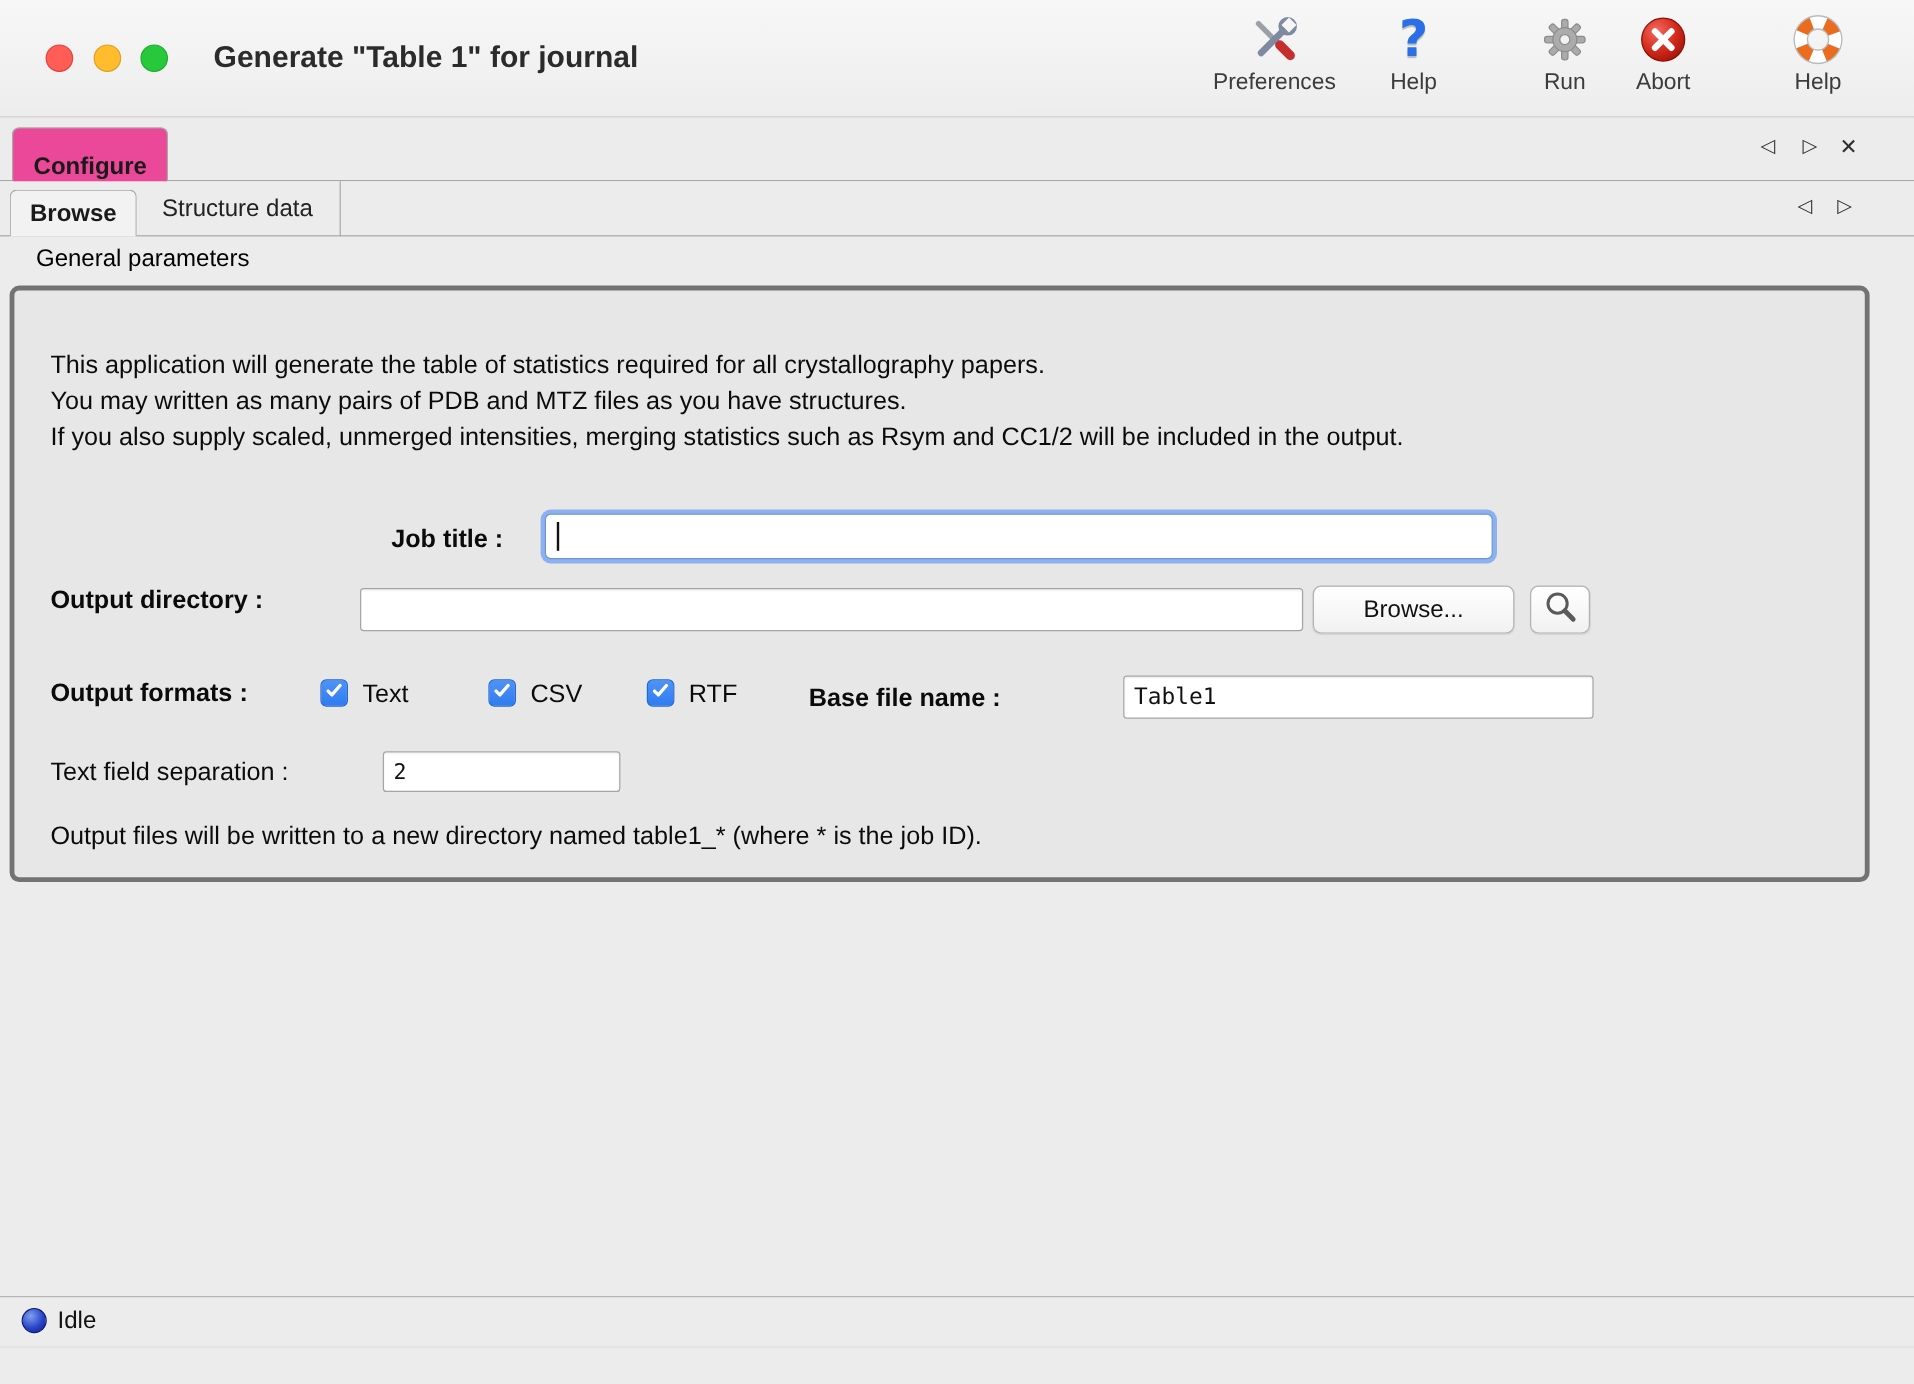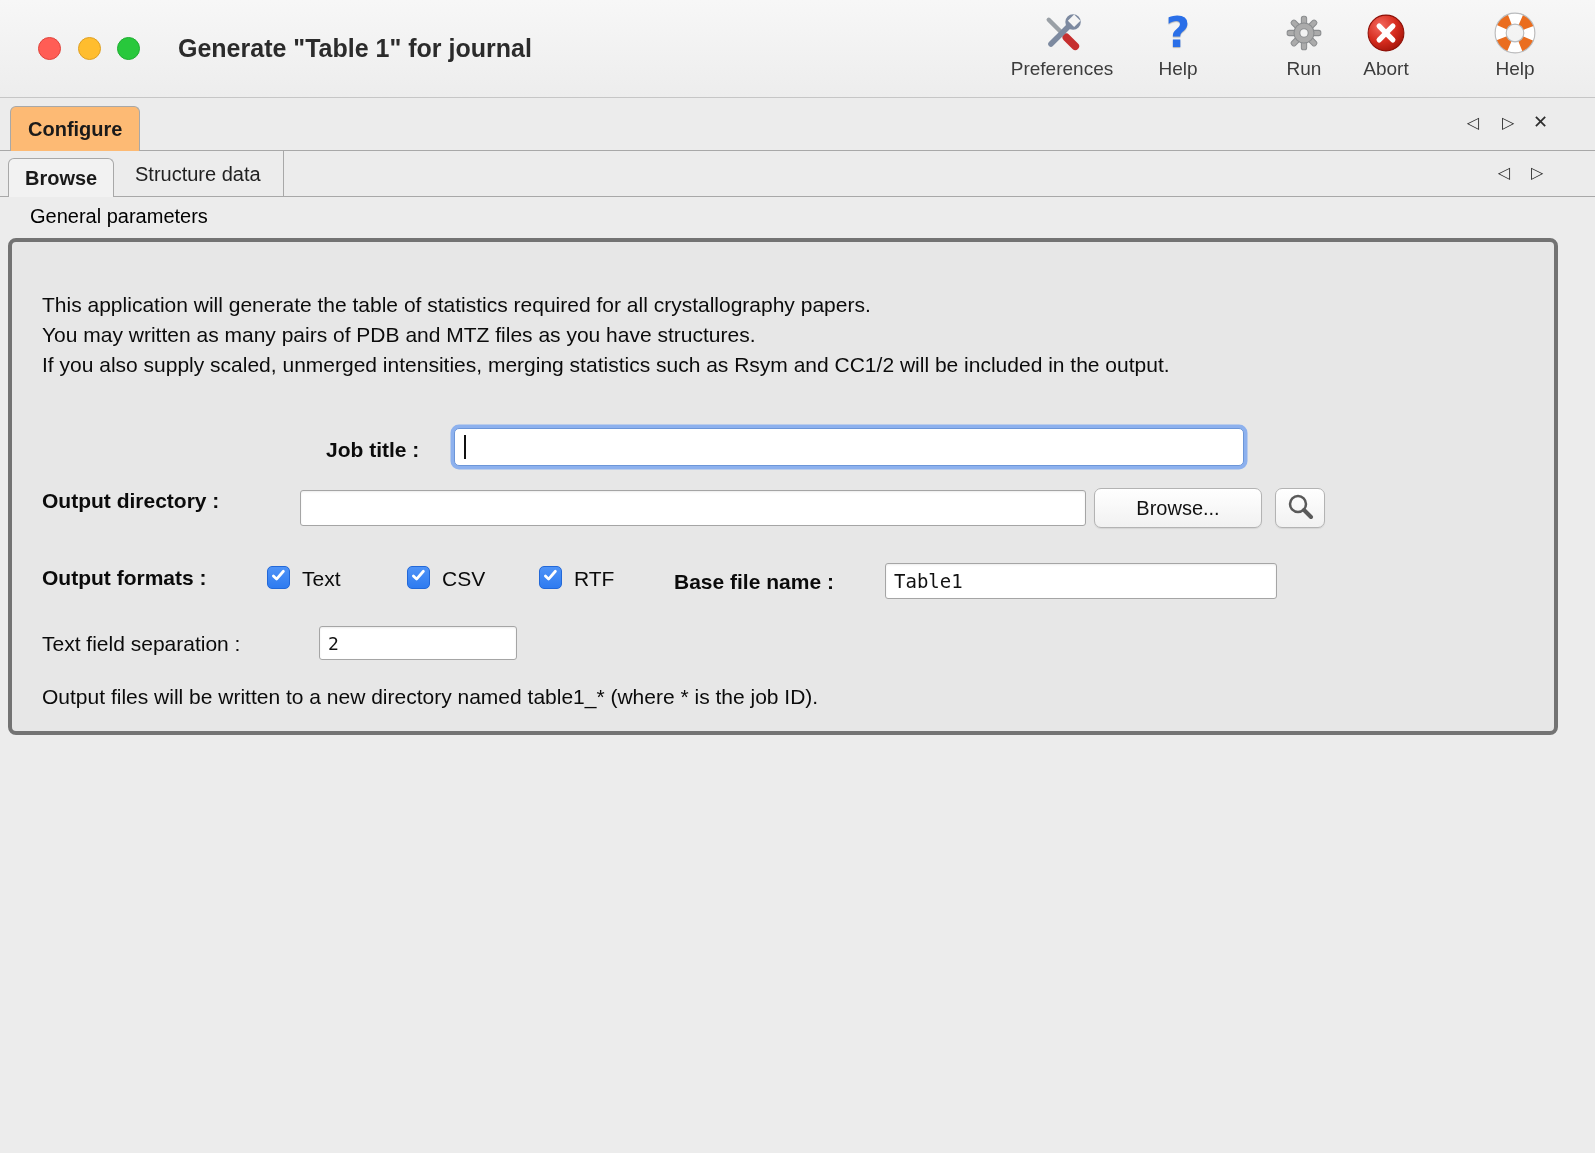--- a/index.html
+++ b/index.html
@@ -28,22 +28,22 @@
   .tb-help1{left:1143px;width:70px;}
   .tb-run{left:1269px;width:70px;}
   .tb-abort{left:1346px;width:80px;}
   .tb-help2{left:1475px;width:80px;}
   .help-q{font-size:42px;font-weight:bold;color:#2a6fe8;font-family:"DejaVu Sans","Liberation Sans",sans-serif;
     text-shadow:0 1px 1px rgba(0,0,0,.25);line-height:42px;}
   
   .tabrow1{position:absolute;left:0;top:98px;width:1595px;height:53px;background:#ececec;}
   .tabrow1 .rowline{position:absolute;left:0;bottom:0;width:100%;height:1px;background:#a8a8a8;}
   .tab-configure{position:absolute;left:10px;bottom:0;height:44px;padding:0 17px;
-    background:#fdba74;border:1px solid #a8a8a8;border-bottom:none;border-radius:6px 6px 0 0;
-    display:flex;align-items:center;font-size:20px;font-weight:bold;z-index:2;}
+    background:#ec4899;border:1px solid #a8a8a8;border-bottom:none;border-radius:6px 6px 0 0;
+    display:flex;align-items:flex-end;font-size:20px;font-weight:bold;z-index:2;}
   .tabnav{position:absolute;font-size:16px;color:#2e2e2e;cursor:default;line-height:20px;}
   .tabrow2{position:absolute;left:0;top:151px;width:1595px;height:46px;background:#ececec;}
   .tabrow2 .rowline{position:absolute;left:0;bottom:0;width:100%;height:1px;background:#a8a8a8;}
   .subtab-active{position:absolute;left:8px;bottom:0;height:38px;padding:0 16px;
     background:#f2f2f2;border:1px solid #a8a8a8;border-bottom:none;border-radius:6px 6px 0 0;
     display:flex;align-items:center;font-size:20px;font-weight:bold;z-index:2;}
   .subtab-inactive{position:absolute;left:113px;top:0;height:46px;padding:0 22px;
     display:flex;align-items:center;font-size:20px;color:#222;border-right:1px solid #a8a8a8;}
   
   .section-label{position:absolute;left:30px;top:205px;font-size:20px;color:#000000;}
@@ -65,21 +65,21 @@
     border:1px solid #b3b3b3;border-radius:7px;display:flex;align-items:center;justify-content:center;
     font-size:20px;color:#111;box-shadow:0 1px 1px rgba(0,0,0,.08);cursor:default;}
   .browse-btn{left:1082px;top:246px;width:168px;height:40px;}
   .search-btn{left:1263px;top:246px;width:50px;height:40px;}
   .checkbox{position:absolute;width:23px;height:23px;border-radius:5px;
     background:linear-gradient(#4f93f7,#2e7bf0);border:1px solid #2268d8;box-sizing:border-box;
     display:flex;align-items:center;justify-content:center;}
   .cb-text{left:255px;top:324px;}
   .cb-csv{left:395px;top:324px;}
   .cb-rtf{left:527px;top:324px;}
-  .base-input{position:absolute;left:873px;top:321px;width:392px;height:36px;}
+  .base-input{position:absolute;left:924px;top:321px;width:392px;height:36px;}
   .sep-input{position:absolute;left:307px;top:384px;width:198px;height:34px;font-size:18px;}
   .note{position:absolute;left:30px;top:443px;font-size:21px;color:#0b0b0b;}
   
   .statusbar{position:absolute;left:0;top:1080px;width:1595px;height:73px;background:#ececec;
     border-top:1px solid #b5b5b5;box-sizing:border-box;}
   .statusbar .subline{position:absolute;left:0;top:41px;width:100%;height:1px;background:#dedede;}
   .status-light{position:absolute;left:18px;top:9px;width:21px;height:21px;border-radius:50%;
     background:radial-gradient(circle at 35% 30%,#7f9ef0,#2a46c8 55%,#0a1c86);border:1px solid #0a1a74;box-sizing:border-box;}
   .status-text{position:absolute;left:48px;top:8px;font-size:20px;line-height:24px;color:#111;}
 </style>
@@ -244,14 +244,19 @@
 
     <div class="f-label" style="left:662px;top:328px;">Base file name :</div>
     <input class="txt-input mono base-input" type="text" value="Table1" style="">
 
     <div class="f-text" style="left:30px;top:390px;">Text field separation :</div>
     <input class="txt-input mono sep-input" type="text" value="2" style="">
 
     <div class="note">Output files will be written to a new directory named table1_* (where * is the job ID).</div>
   </div>
 
+  <div class="statusbar">
+    <div class="status-light"></div>
+    <div class="status-text">Idle</div>
+    <div class="subline"></div>
+  </div>
 
 </div>
 
 </body></html>

